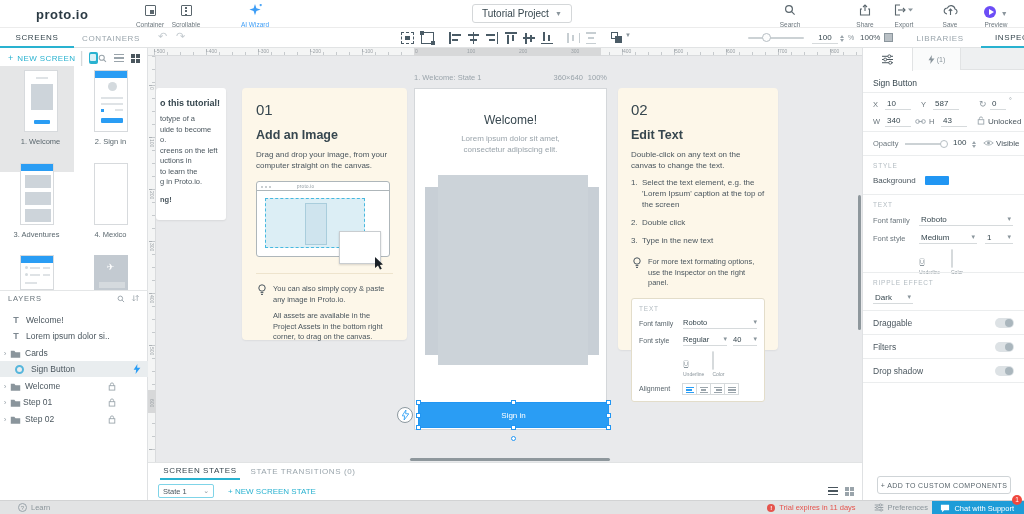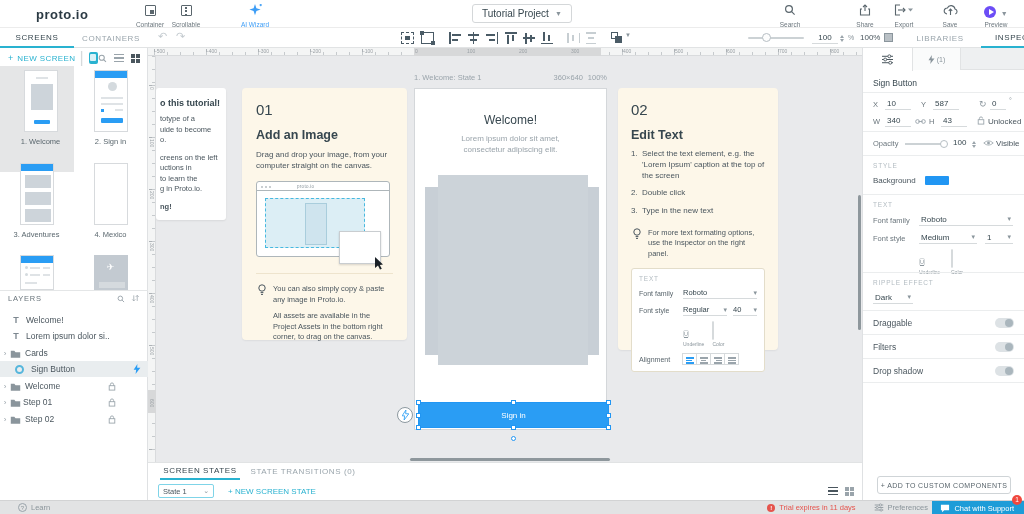--- a/index.html
+++ b/index.html
@@ -493,21 +493,21 @@
       <span class="vrl" style="top:343px">600</span>
     </div>
 
     <div class="cardwhite" style="left:8px;top:40px;width:70px;height:132px;padding:10px 4px;overflow:hidden">
       <div style="font-size:9px;font-weight:bold;color:#37474f">o this tutorial!</div>
       <div class="ctip" style="margin-top:6px;font-size:7.5px">
         <div>totype of a</div>
         <div>uide to become</div>
         <div>o.</div>
       </div>
-      <div class="ctip" style="margin-top:7px;font-size:7.5px">
+      <div class="ctip" style="font-size:7.5px">
         <div>creens on the left</div>
         <div>uctions in</div>
         <div>to learn the</div>
         <div>g in Proto.io.</div>
       </div>
       <div class="ctip" style="margin-top:7px;font-size:7.5px;font-weight:bold">ng!</div>
     </div>
 
     <div class="card" style="left:94px;top:40px;width:165px;height:252px;padding:13px 14px">
       <div class="cnum">01</div>
@@ -569,20 +569,21 @@
     <div class="hdl rnd" style="left:363px;top:388px"></div>
     <div class="boltbadge">
       <svg width="7" height="10" viewBox="0 0 8 12">
         <polygon points="4.5,0 0,7 3,7 2.3,12 8,4.5 4.2,4.5" fill="none" stroke="#2a9df4" stroke-width="1"></polygon>
         </svg>
     </div>
 
     <div class="card" style="left:470px;top:40px;width:160px;height:262px;padding:13px 13px">
       <div class="cnum">02</div>
       <div class="ctitle">Edit Text</div>
+      <div class="cbody">Double-click on any text on the canvas to change the text.</div>
       <div class="step">
           <span class="n">1.</span>
           <span>Select the text element, e.g. the 'Lorem Ipsum' caption at the top of the screen</span>
         </div>
       <div class="step">
           <span class="n">2.</span>
           <span>Double click</span>
         </div>
       <div class="step">
           <span class="n">3.</span>

